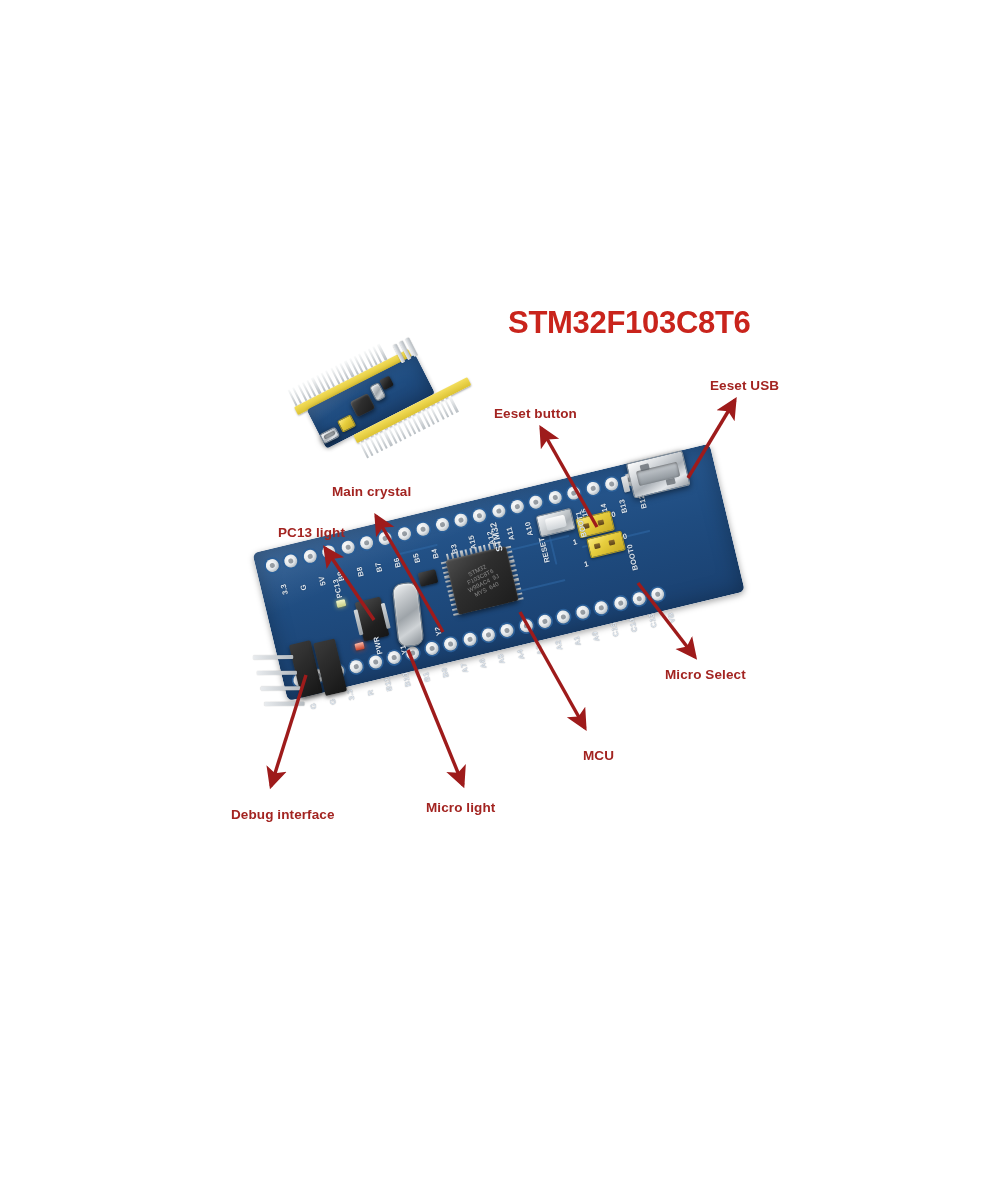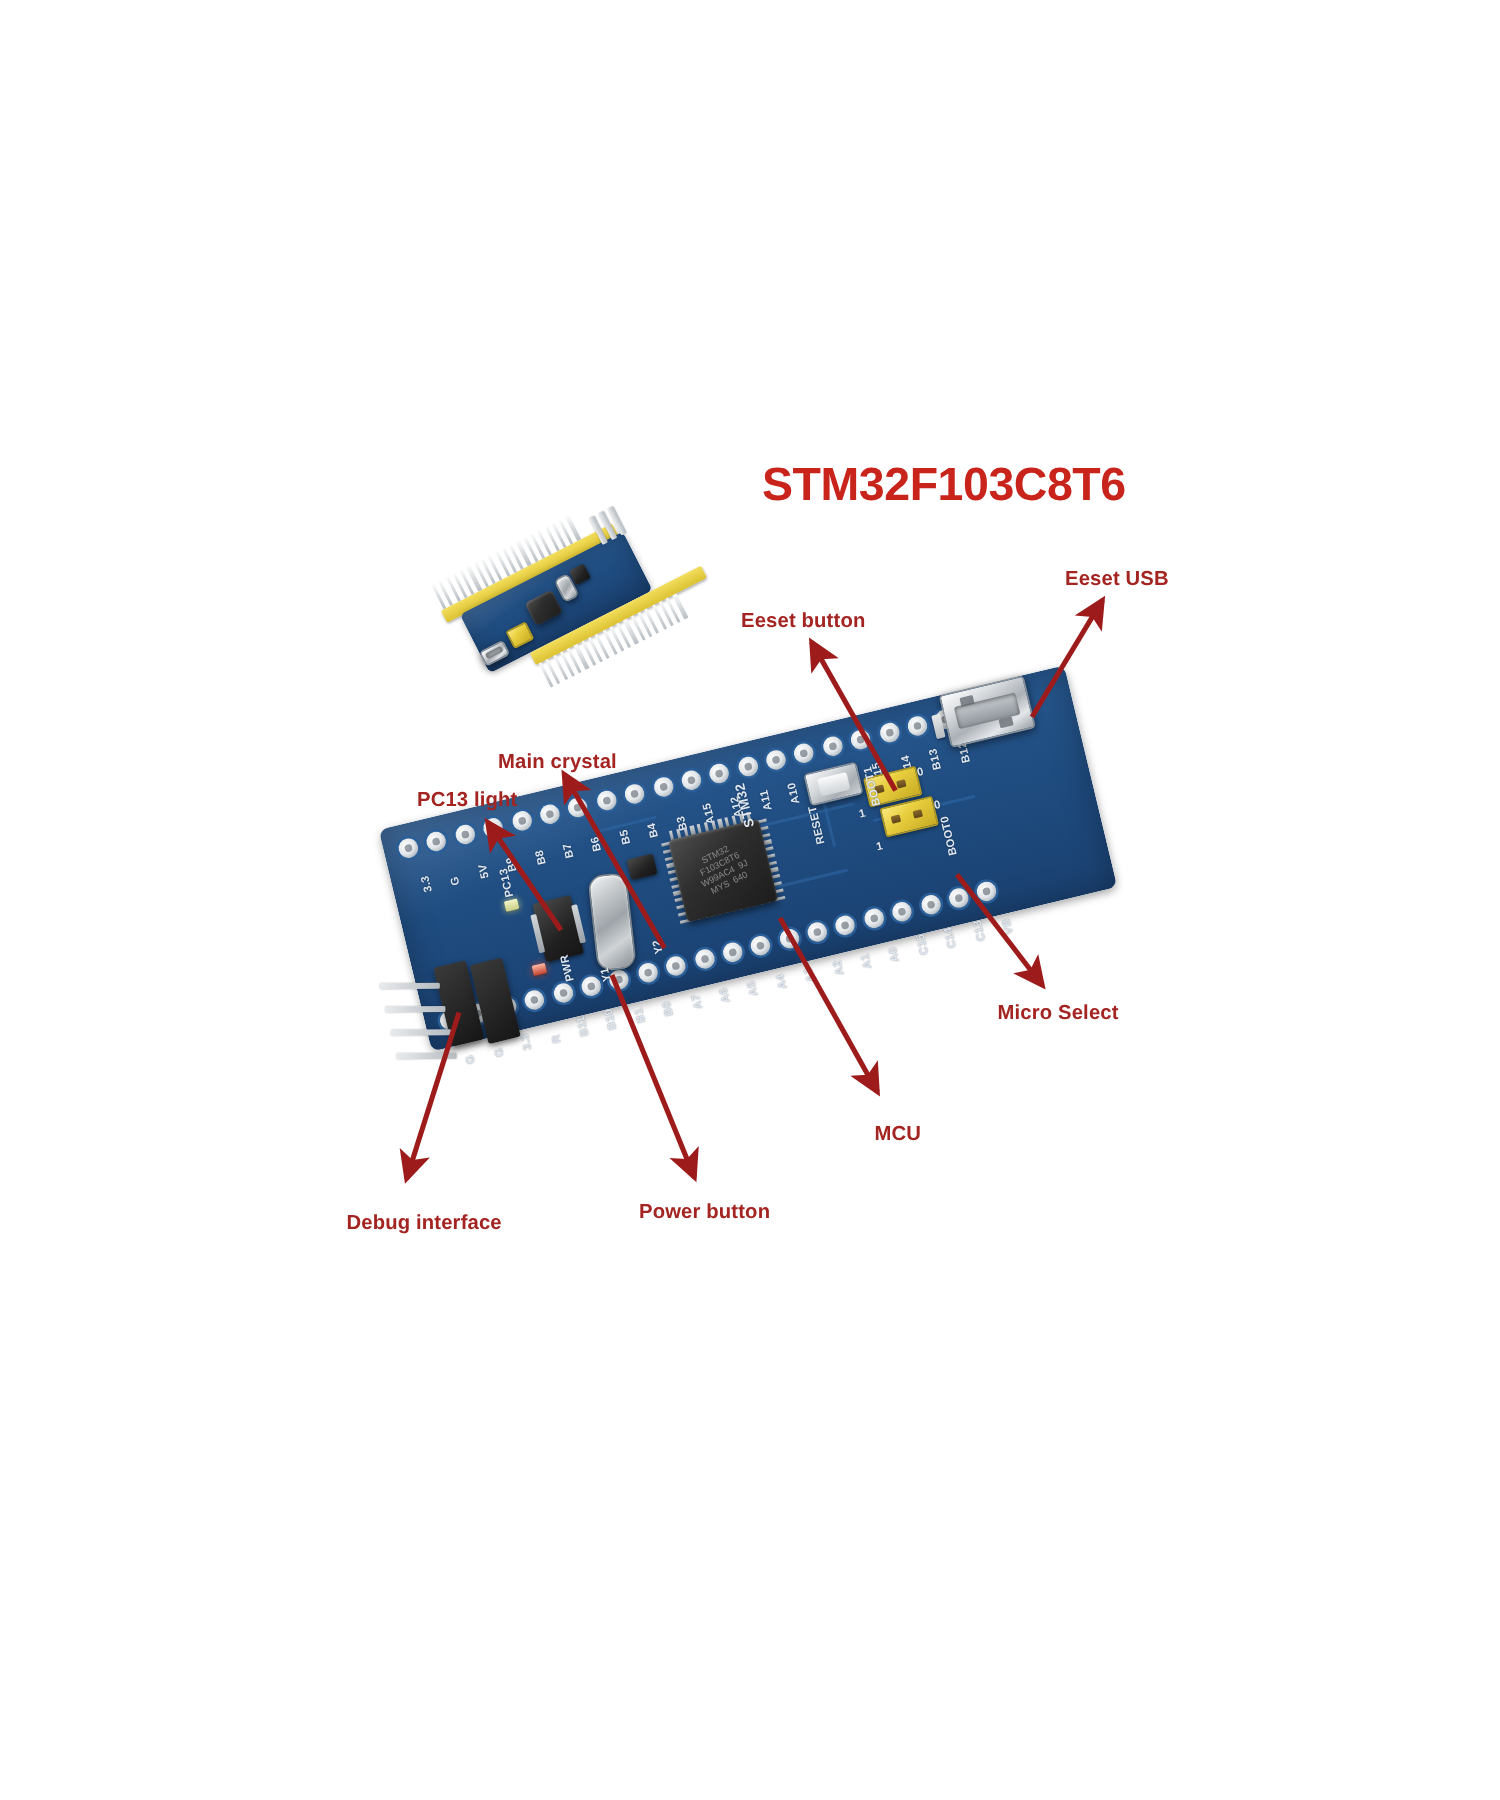--- a/index.html
+++ b/index.html
@@ -459,20 +459,20 @@
       <line x1="374" y1="620" x2="325" y2="548"></line>
       <line x1="638" y1="583" x2="695" y2="657"></line>
       <line x1="520" y1="612" x2="585" y2="728"></line>
       <line x1="408" y1="650" x2="463" y2="785"></line>
       <line x1="306" y1="675" x2="271" y2="786"></line>
     </g>
   </svg>
 
   <div class="label" style="left:494px;top:406px;">Eeset button</div>
   <div class="label" style="left:710px;top:378px;">Eeset USB</div>
-  <div class="label" style="left:332px;top:500px;">Main crystal</div>
+  <div class="label" style="left:332px;top:484px;">Main crystal</div>
   <div class="label" style="left:278px;top:525px;">PC13 light</div>
   <div class="label" style="left:665px;top:667px;">Micro Select</div>
   <div class="label" style="left:583px;top:748px;">MCU</div>
-  <div class="label" style="left:426px;top:800px;">Power button</div>
+  <div class="label" style="left:426px;top:800px;">Micro light</div>
   <div class="label" style="left:231px;top:807px;">Debug interface</div>
 
 </div>
 
 </body></html>

